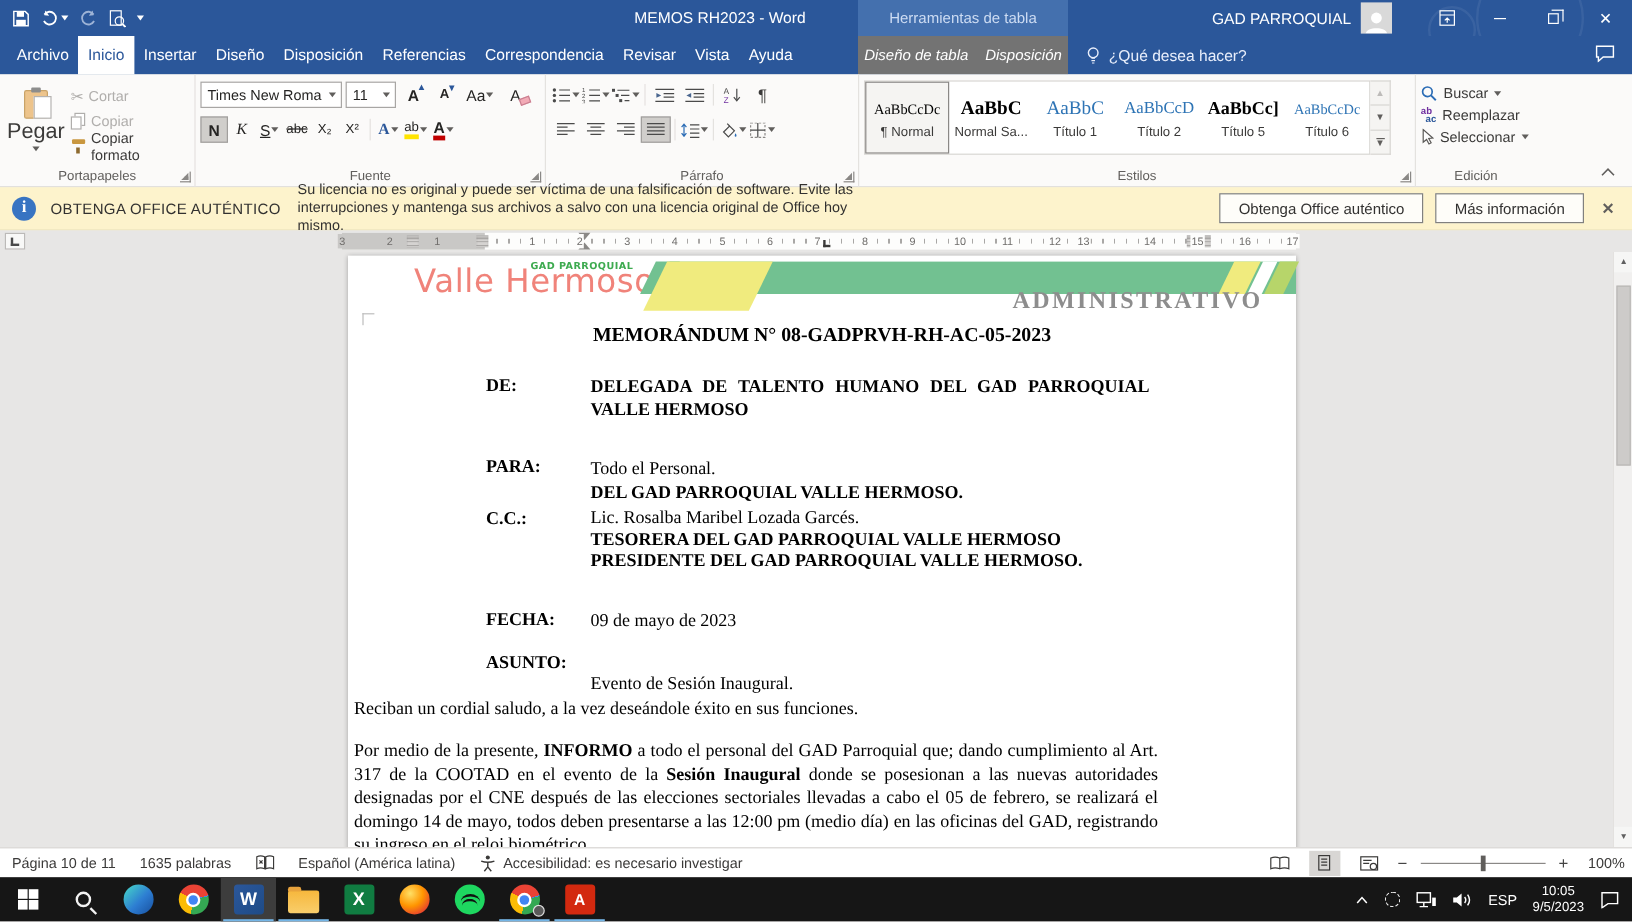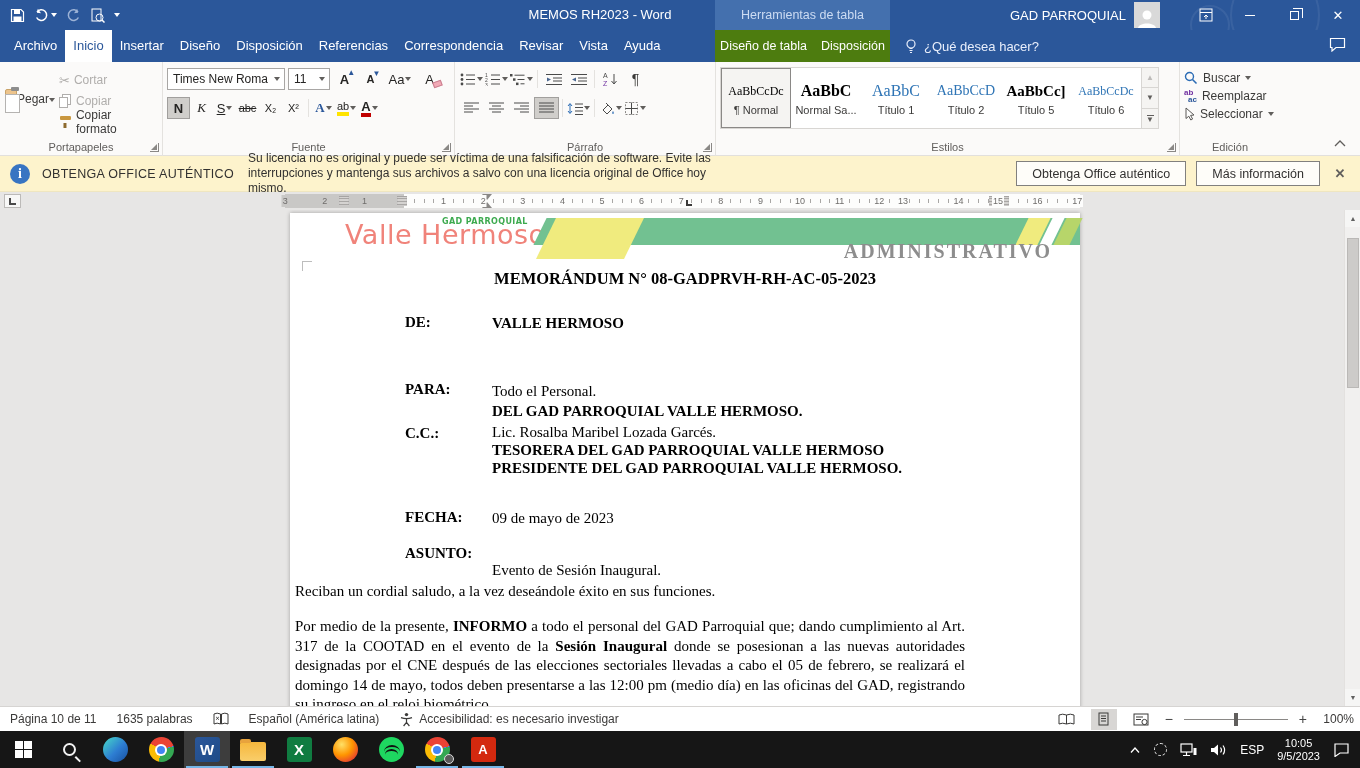--- a/index.html
+++ b/index.html
@@ -22,38 +22,38 @@
   .win-ctl > div { width:44px; height:30px; display:flex; align-items:center; justify-content:center; font-size:13px; }
   .restore-ic { width:9px; height:9px; border:1px solid #fff; position:relative; }
   .restore-ic:before { content:""; position:absolute; left:2px; top:-4px; width:9px; height:9px; border:1px solid #fff; border-left:none; border-bottom:none; }
   .min-ic { width:10px; border-top:1px solid #fff; }
 
   
   .tabrow { position:absolute; left:0; top:30px; width:1360px; height:32px; background:#2b579a; }
   .tabs-main { position:absolute; left:6px; top:0; height:32px; display:flex; }
   .tab { padding:0 8px; line-height:32px; font-size:13px; color:#fff; white-space:nowrap; }
   .tab.active { background:#fff; color:#2b579a; }
-  .ctx-band { position:absolute; left:715px; top:0; width:175px; height:32px; background:#4d7c0f; display:flex; justify-content:center; }
+  .ctx-band { position:absolute; left:715px; top:0; width:175px; height:32px; background:#737373; display:flex; justify-content:center;font-style:italic; }
   .ctx-band .tab { padding:0 7px; font-size:12.5px; }
   .tellme { position:absolute; left:905px; top:0; height:32px; display:flex; align-items:center; gap:7px; color:#e8eefb; font-size:13px; }
   .feedback { position:absolute; right:14px; top:7px; }
 
   
   .ribbon { position:absolute; left:0; top:62px; width:1360px; height:94px; background:#fbfaf9; border-bottom:1px solid #e2e0dd; display:flex; }
   .rgroup { position:relative; height:94px; border-right:1px solid #e4e2df; padding:4px 4px 0 4px; }
   .glabel { position:absolute; bottom:3px; left:0; right:0; text-align:center; font-size:11px; color:#605e5c; }
   .launch { position:absolute; right:3px; bottom:4px; width:9px; height:9px; border-right:1px solid #8a8886; border-bottom:1px solid #8a8886; }
   .launch:before { content:""; position:absolute; right:1px; bottom:1px; width:0; height:0; border-top:3px solid transparent; border-left:3px solid transparent; border-right:3px solid #8a8886; border-bottom:3px solid #8a8886; }
   .rbtn { display:flex; align-items:center; justify-content:center; border:1px solid transparent; }
   .rbtn.pressed { background:#d0cecb; border-color:#a19f9d; }
   .dimtxt { color:#b0aeac !important; }
   .vline { width:1px; background:#e4e2df; margin:2px 3px; }
 
   
-  .paste-big { width:52px; height:66px; display:flex; align-items:center; font-size:12px; color:#3b3a39; }
+  .paste-big { width:52px; height:66px; display:flex; flex-direction:column; align-items:center; font-size:18px; color:#3b3a39; }
   .clip-board { position:relative; width:20px; height:24px; background:#edc48c; border:1px solid #c9a368; border-radius:2px; margin-top:3px; }
   .clip-board:before { content:""; position:absolute; left:5px; top:-3px; width:8px; height:4px; background:#8d8d8d; border-radius:1px; }
   .clip-board:after { content:""; position:absolute; right:-4px; top:4px; width:13px; height:17px; background:#fff; border:1px solid #b5b3b1; }
   .clip-col { display:flex; flex-direction:column; justify-content:flex-start; gap:3px; padding-top:5px; }
   .srow { display:flex; align-items:center; gap:4px; height:18px; font-size:12px; color:#3b3a39; padding:0 3px; }
   .copy-ic { width:9px; height:11px; border:1px solid #b0aeac; background:#fff; box-shadow:3px -3px 0 -1px #fff, 3px -3px 0 0 #b0aeac; margin:3px 4px 0 0; }
 
   
   .f-row1 { display:flex; align-items:center; gap:3px; height:26px; }
   .f-row2 { display:flex; align-items:center; height:26px; margin-top:3px; }
@@ -617,20 +617,21 @@
         <div class="stripe" style="right:22px;width:12px;background:#ffffff;"></div>
         <div class="stripe" style="right:4px;width:16px;background:#b7d56a;"></div>
       </div>
       <div class="banner-yellow"></div>
       <div class="admin">ADMINISTRATIVO</div>
 
       <div class="memo-title">MEMORÁNDUM N° 08-GADPRVH-RH-AC-05-2023</div>
 
       <div class="flabel" style="top:101px;">DE:</div>
       <div class="fvalue" style="top:101px;">
+        <div class="b just">DELEGADA DE TALENTO HUMANO DEL GAD PARROQUIAL</div>
         <div class="b">VALLE HERMOSO</div>
       </div>
 
       <div class="flabel" style="top:168px;">PARA:</div>
       <div class="fvalue" style="top:168px;line-height:20px;">
         <div>Todo el Personal.</div>
         <div class="b">DEL GAD PARROQUIAL VALLE HERMOSO.</div>
       </div>
 
       <div class="flabel" style="top:212px;">C.C.:</div>

